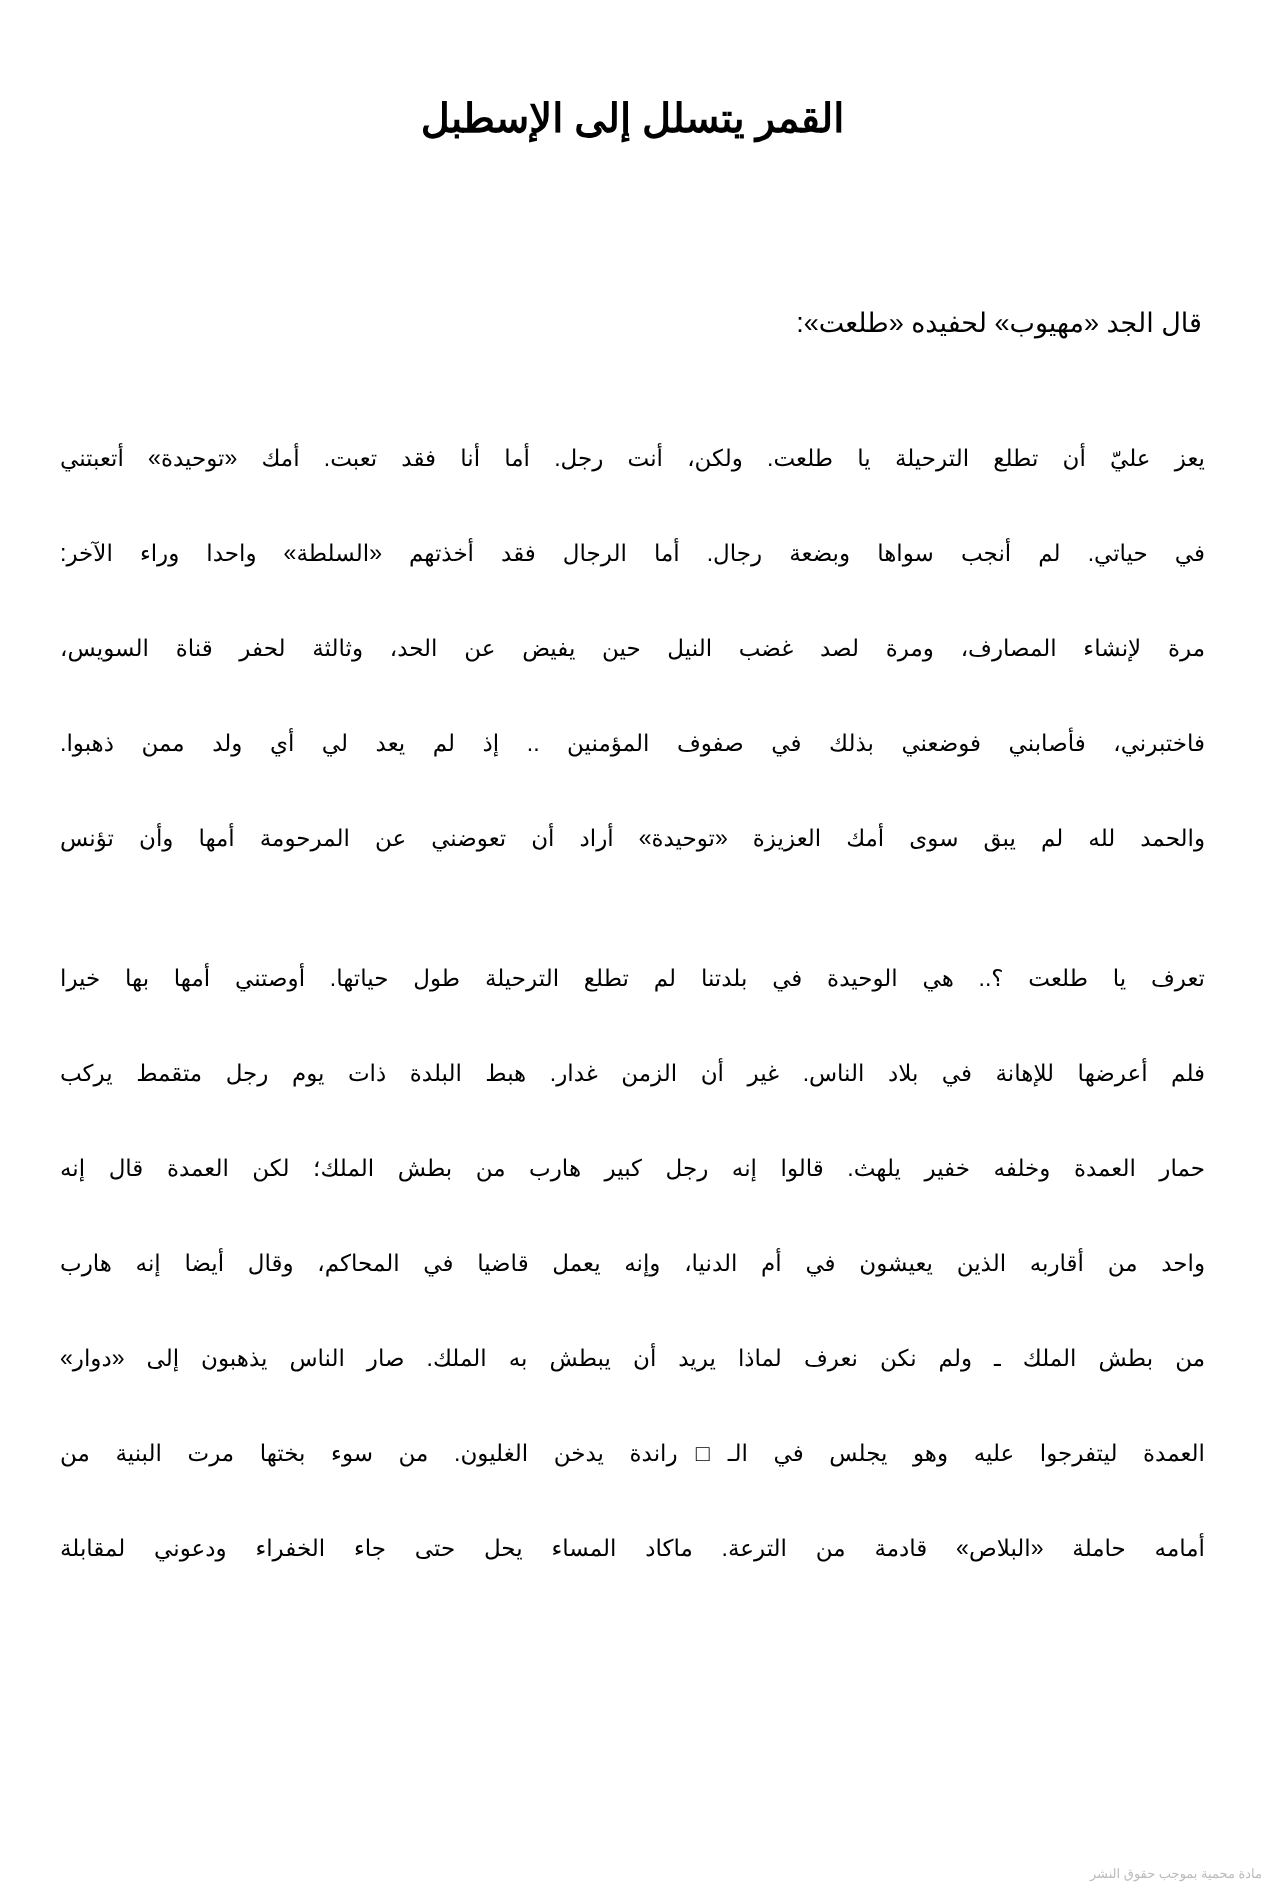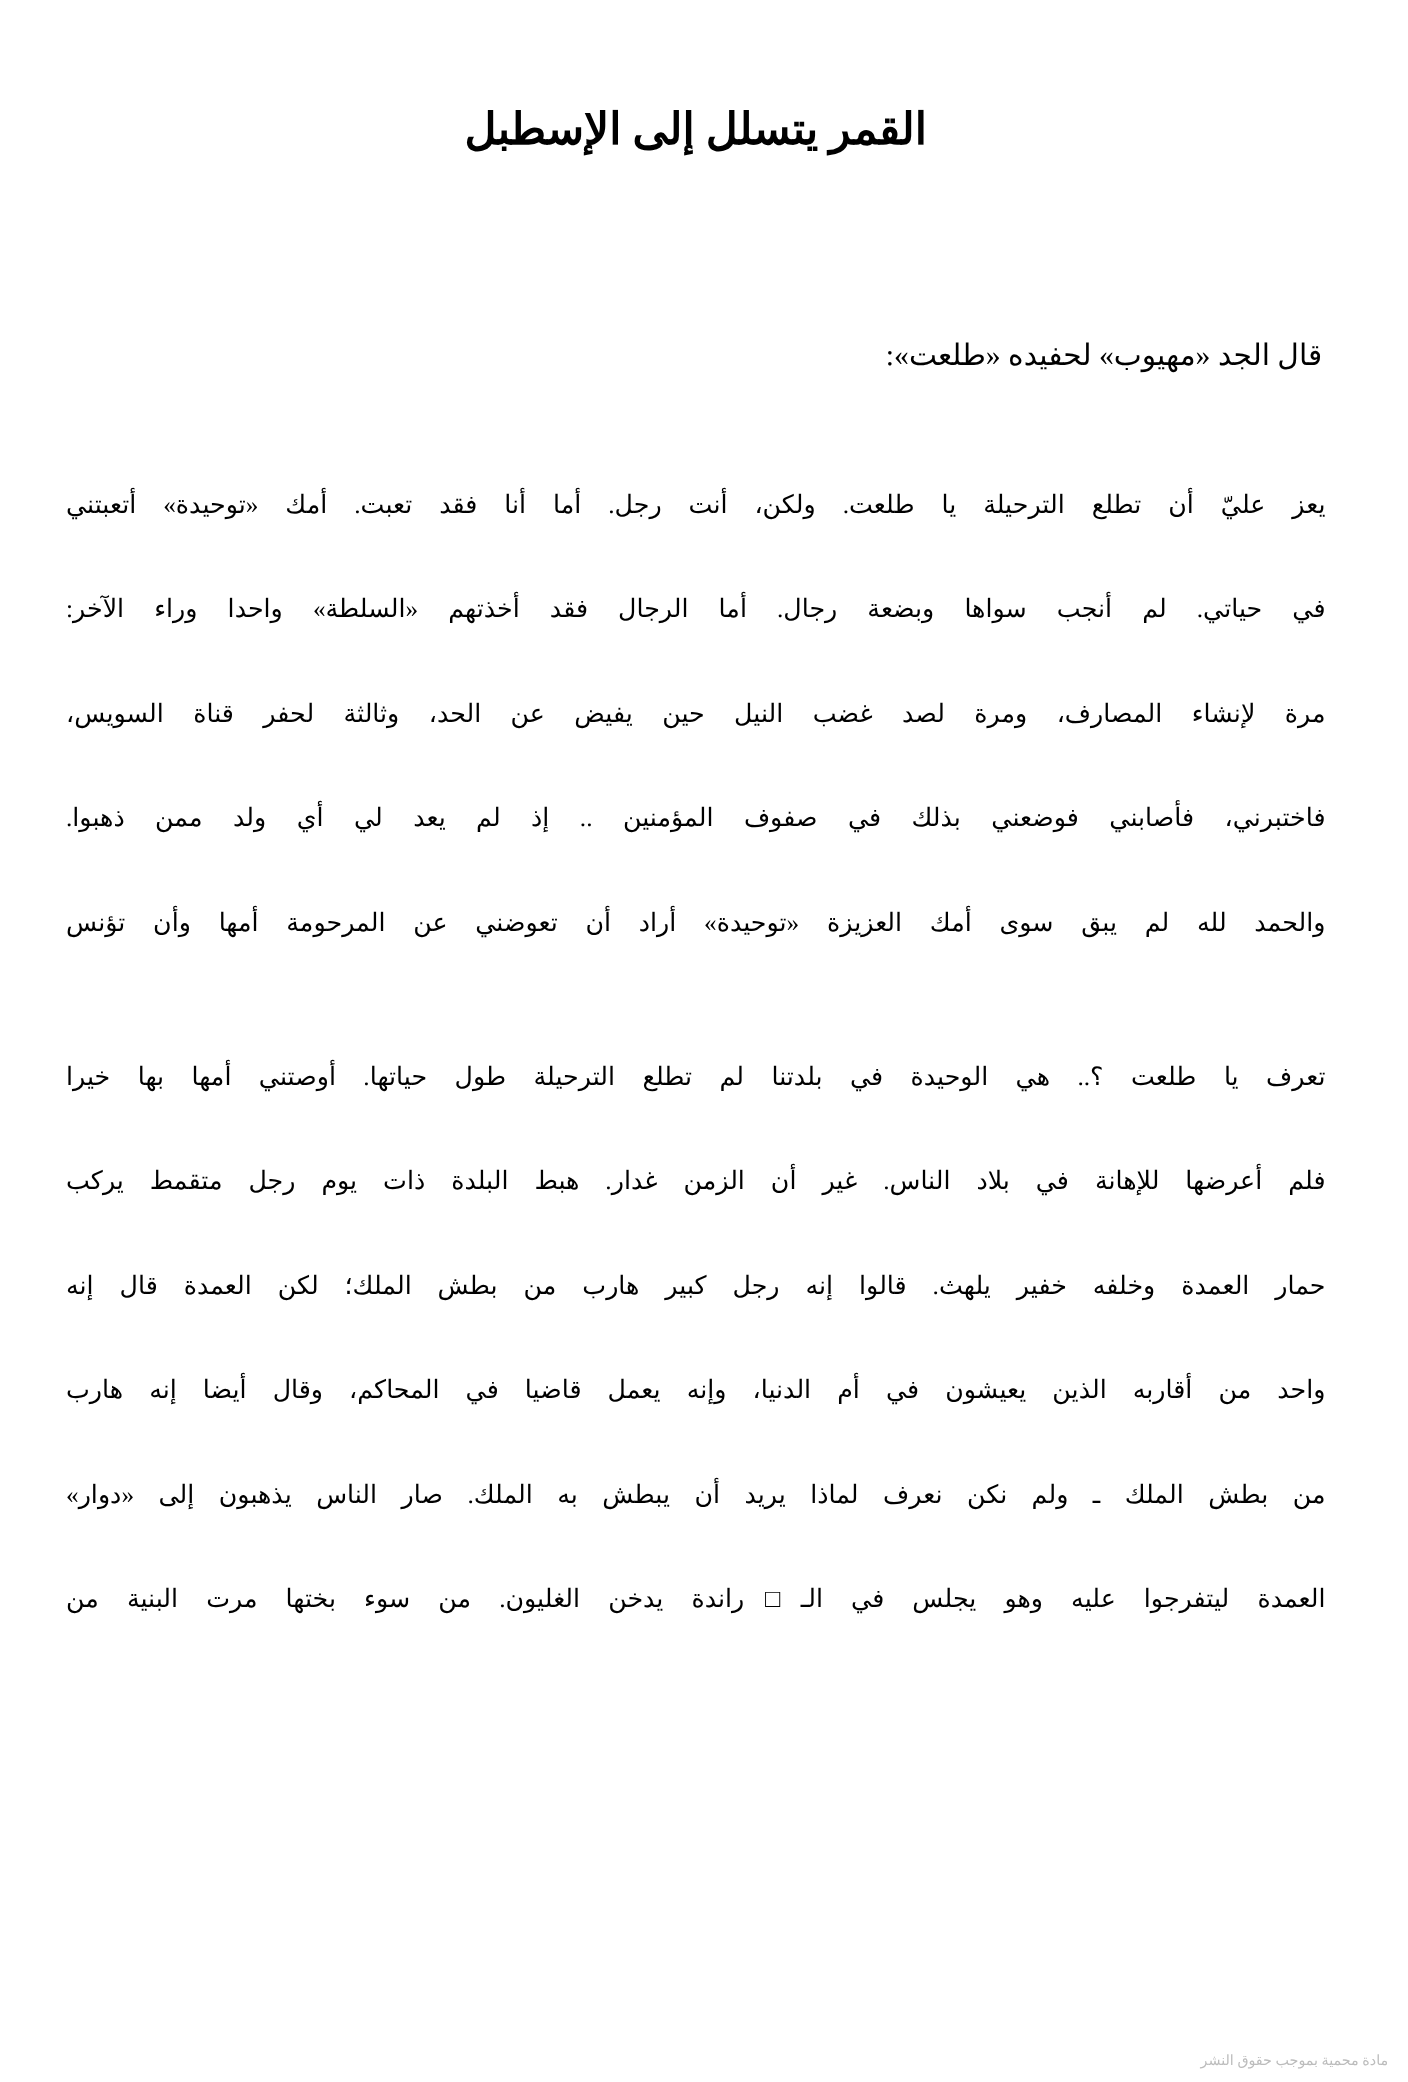--- a/index.html
+++ b/index.html
@@ -7,21 +7,21 @@
     padding: 0;
     background: #ffffff;
   }
   .page {
     position: relative;
     width: 1280px;
     height: 1893px;
     background: #ffffff;
     overflow: hidden;
     direction: rtl;
-    font-family: Liberation Serif, serif;
+    font-family: Liberation Sans, sans-serif;
     color: #000000;
     box-sizing: border-box;
     padding: 90px 75px 0 60px;
   }
   .title {
     margin: 0;
     font-size: 40px;
     line-height: 56px;
     font-weight: bold;
     text-align: center;
@@ -85,17 +85,18 @@
     <div class="line">والحمد لله لم يبق سوى أمك العزيزة «توحيدة» أراد أن تعوضني عن المرحومة أمها وأن تؤنس</div>
   </div>
 
   <div class="paragraph p2">
     <div class="line">تعرف يا طلعت ؟.. هي الوحيدة في بلدتنا لم تطلع الترحيلة طول حياتها. أوصتني أمها بها خيرا</div>
     <div class="line">فلم أعرضها للإهانة في بلاد الناس. غير أن الزمن غدار. هبط البلدة ذات يوم رجل متقمط يركب</div>
     <div class="line">حمار العمدة وخلفه خفير يلهث. قالوا إنه رجل كبير هارب من بطش الملك؛ لكن العمدة قال إنه</div>
     <div class="line">واحد من أقاربه الذين يعيشون في أم الدنيا، وإنه يعمل قاضيا في المحاكم، وقال أيضا إنه هارب</div>
     <div class="line">من بطش الملك ـ ولم نكن نعرف لماذا يريد أن يبطش به الملك. صار الناس يذهبون إلى «دوار»</div>
     <div class="line">العمدة ليتفرجوا عليه وهو يجلس في الـ□راندة يدخن الغليون. من سوء بختها مرت البنية من</div>
+    <div class="line">أمامه حاملة «البلاص» قادمة من الترعة. ماكاد المساء يحل حتى جاء الخفراء ودعوني لمقابلة</div>
   </div>
 
   <div class="watermark">مادة محمية بموجب حقوق النشر</div>
 
 </div>
 
 </body></html>

